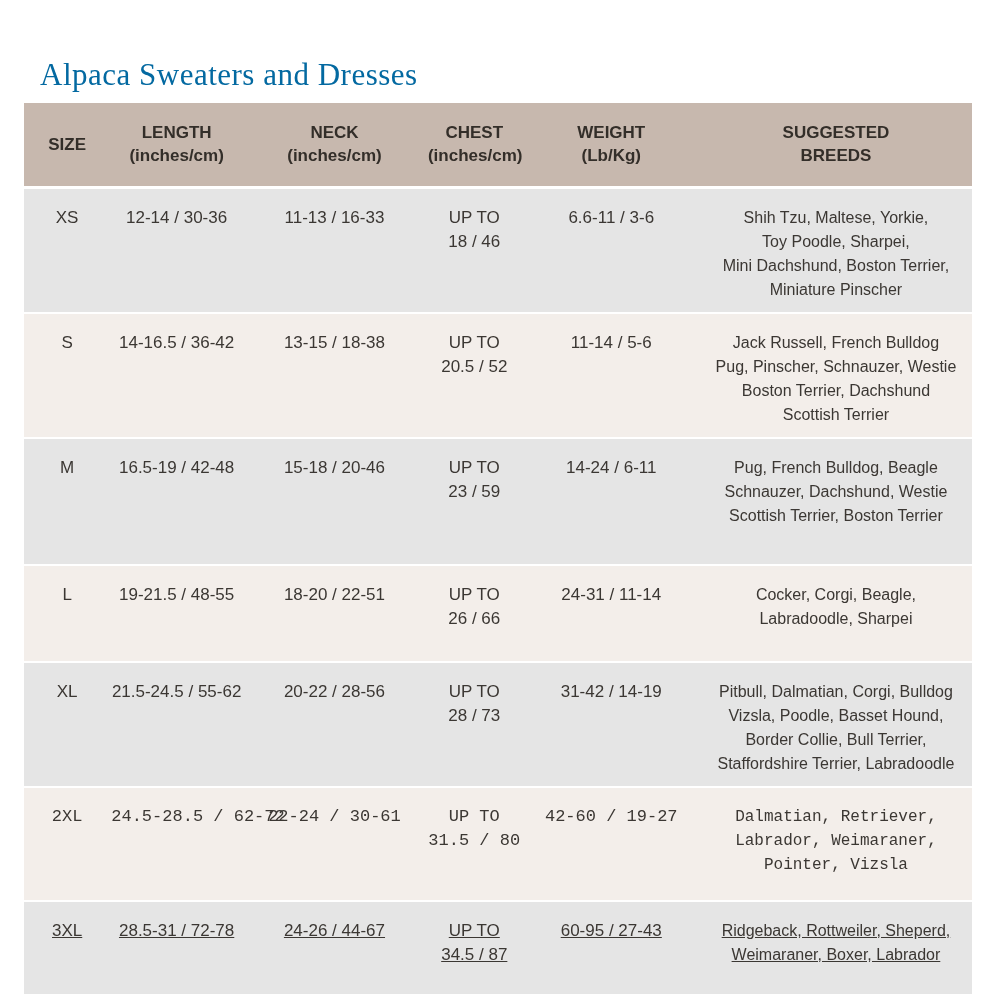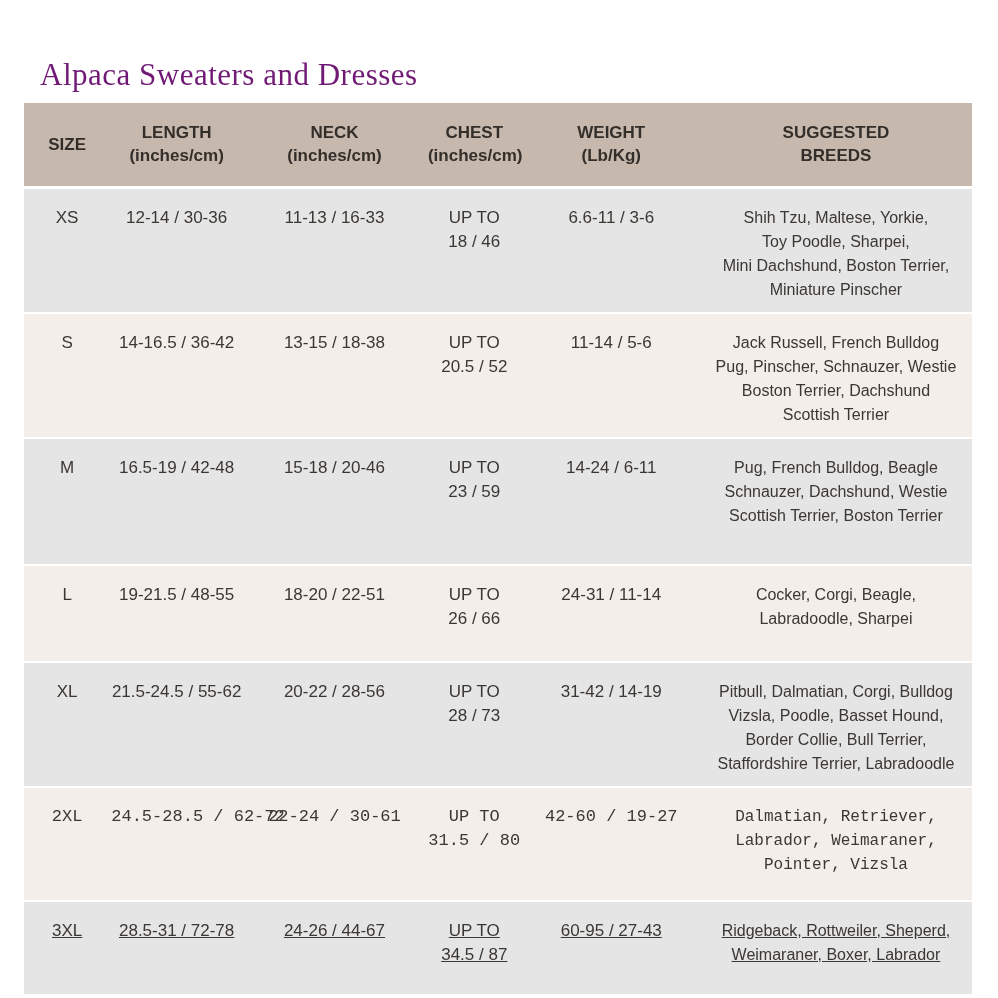--- a/index.html
+++ b/index.html
@@ -11,21 +11,21 @@
     font-family: "Liberation Sans", "DejaVu Sans", sans-serif;
     color: #3b3733;
   }
   .page-title {
     position: absolute;
     left: 40px; top: 36px;
     font-family: "Liberation Serif", "DejaVu Serif", serif;
     font-weight: 400;
     font-size: 31px;
     letter-spacing: 0.5px;
-    color: #701a75;
+    color: #0369a1;
     white-space: nowrap;
   }
   table.size-chart {
     position: absolute;
     left: 24px; top: 103px;
     width: 948px;
     border-collapse: collapse;
     table-layout: fixed;
   }
   .size-chart th {

